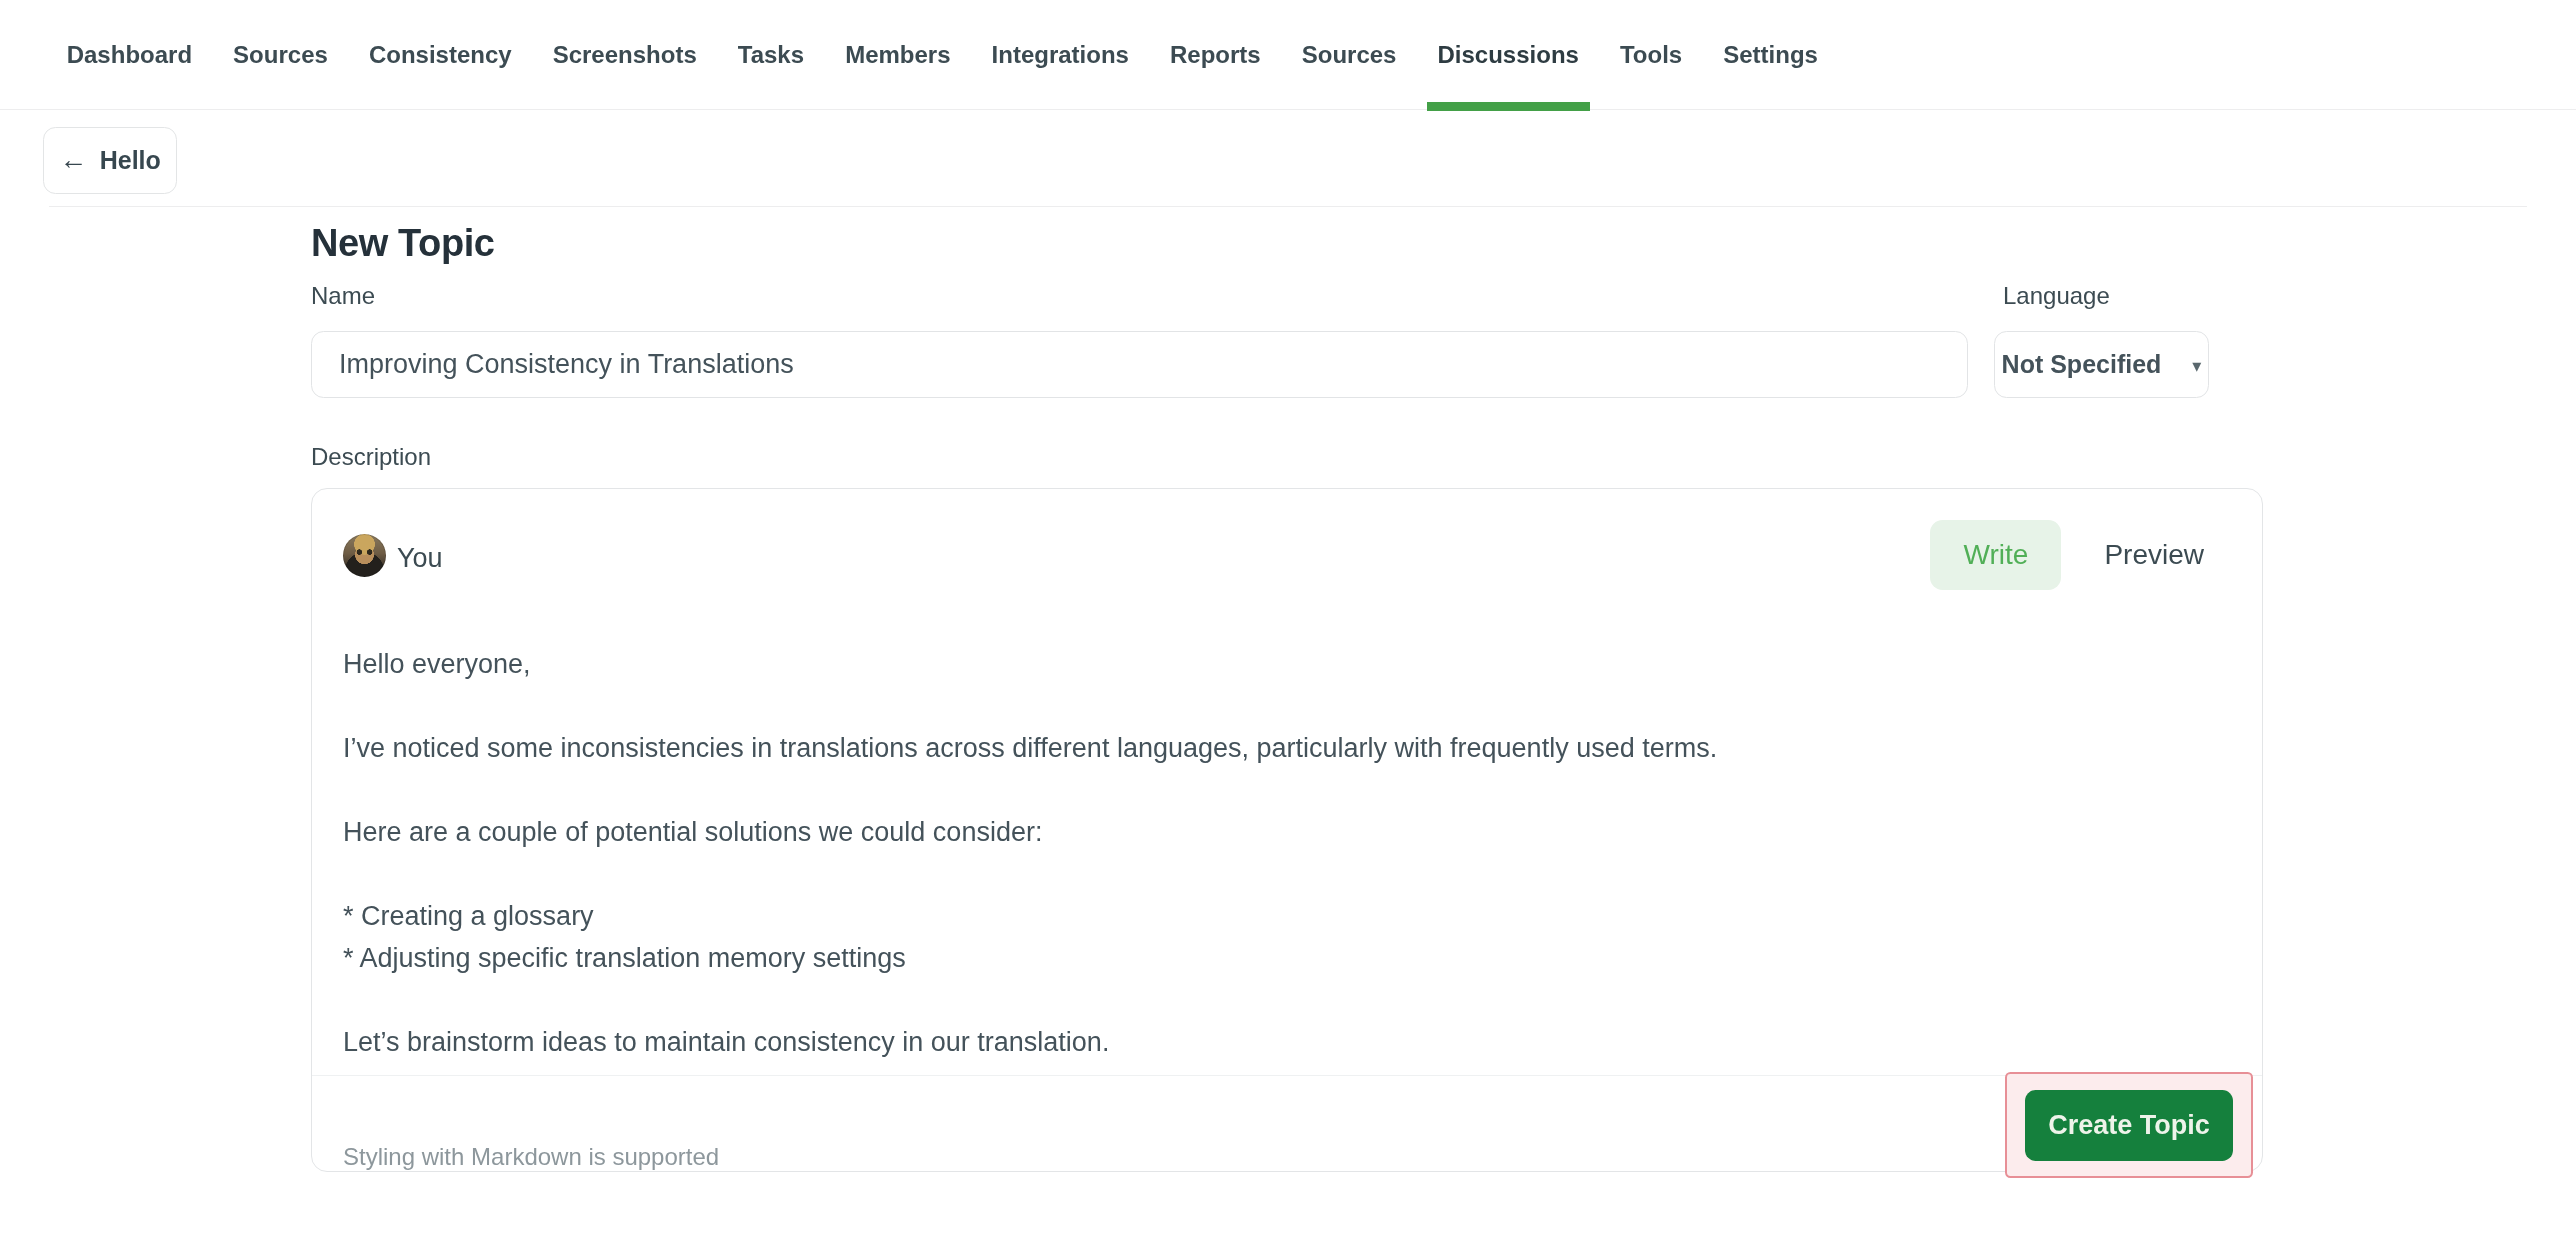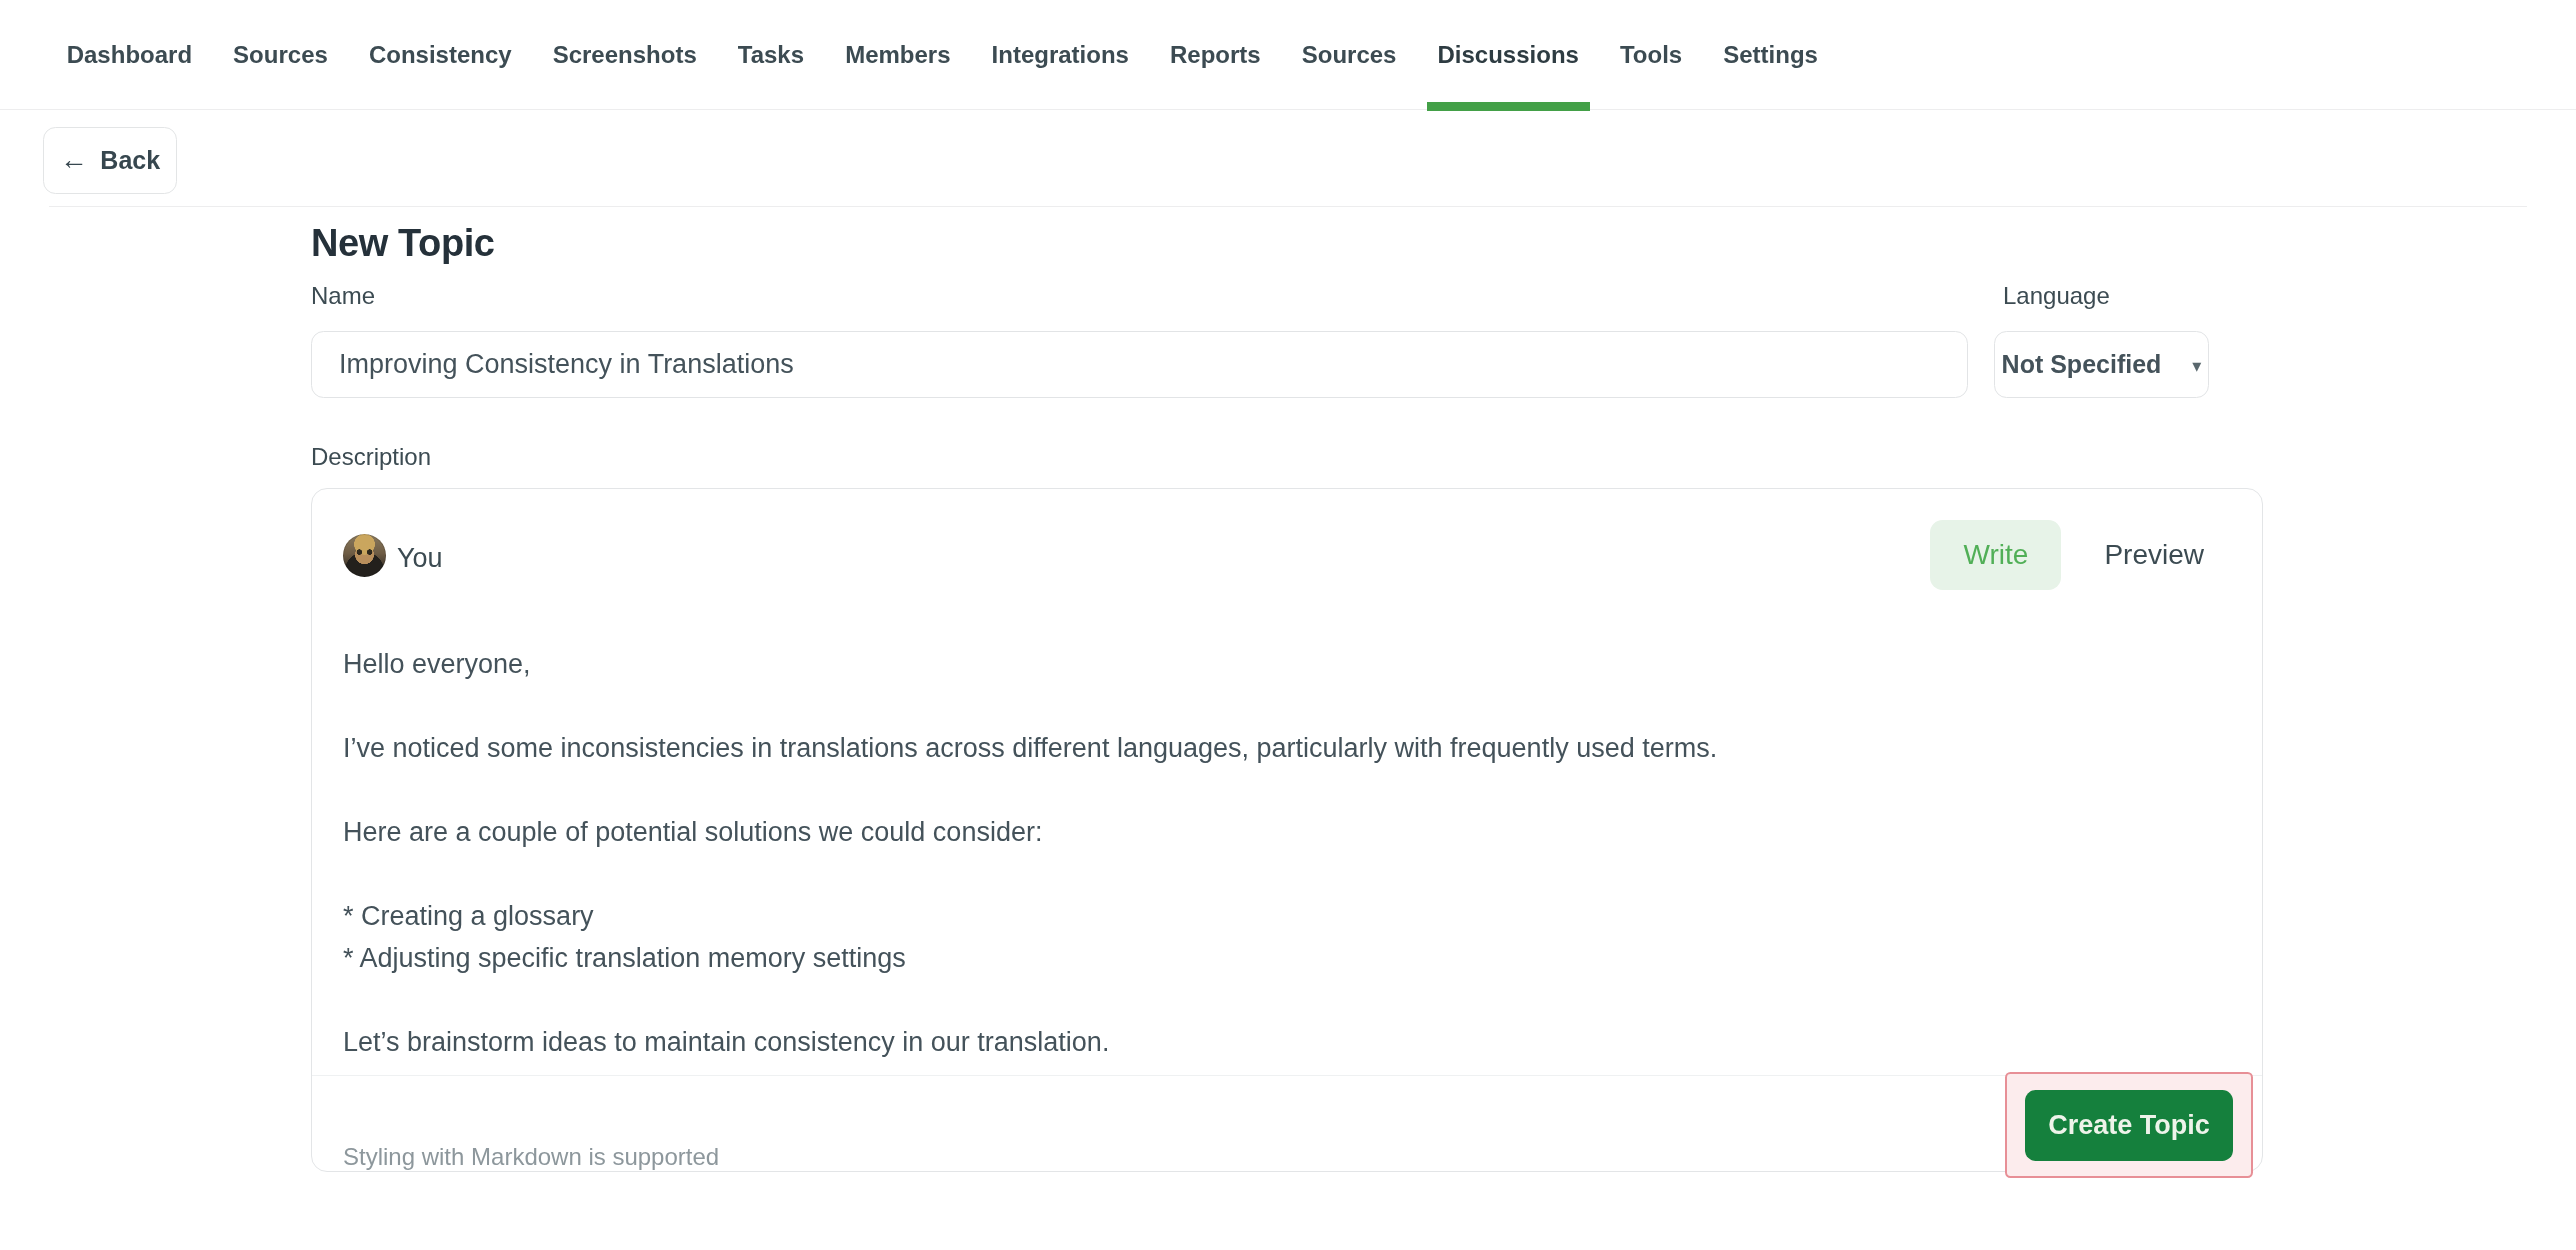--- a/index.html
+++ b/index.html
@@ -98,21 +98,21 @@
     <div class="nav-item">Integrations</div>
     <div class="nav-item">Reports</div>
     <div class="nav-item">Sources</div>
     <div class="nav-item active">Discussions</div>
     <div class="nav-item">Tools</div>
     <div class="nav-item">Settings</div>
   </nav>
 
   <button class="back-btn">
     <span class="back-arrow">←</span>
-    <span>Back</span>
+    <span>Hello</span>
   </button>
   <div class="rule-under-back"></div>
 
   <main class="content">
     <h1 class="page-title">New Topic</h1>
 
     <label class="field-label name-label">Name</label>
     <input class="name-input" type="text" value="Improving Consistency in Translations" style="">
 
     <label class="field-label language-label">Language</label>

